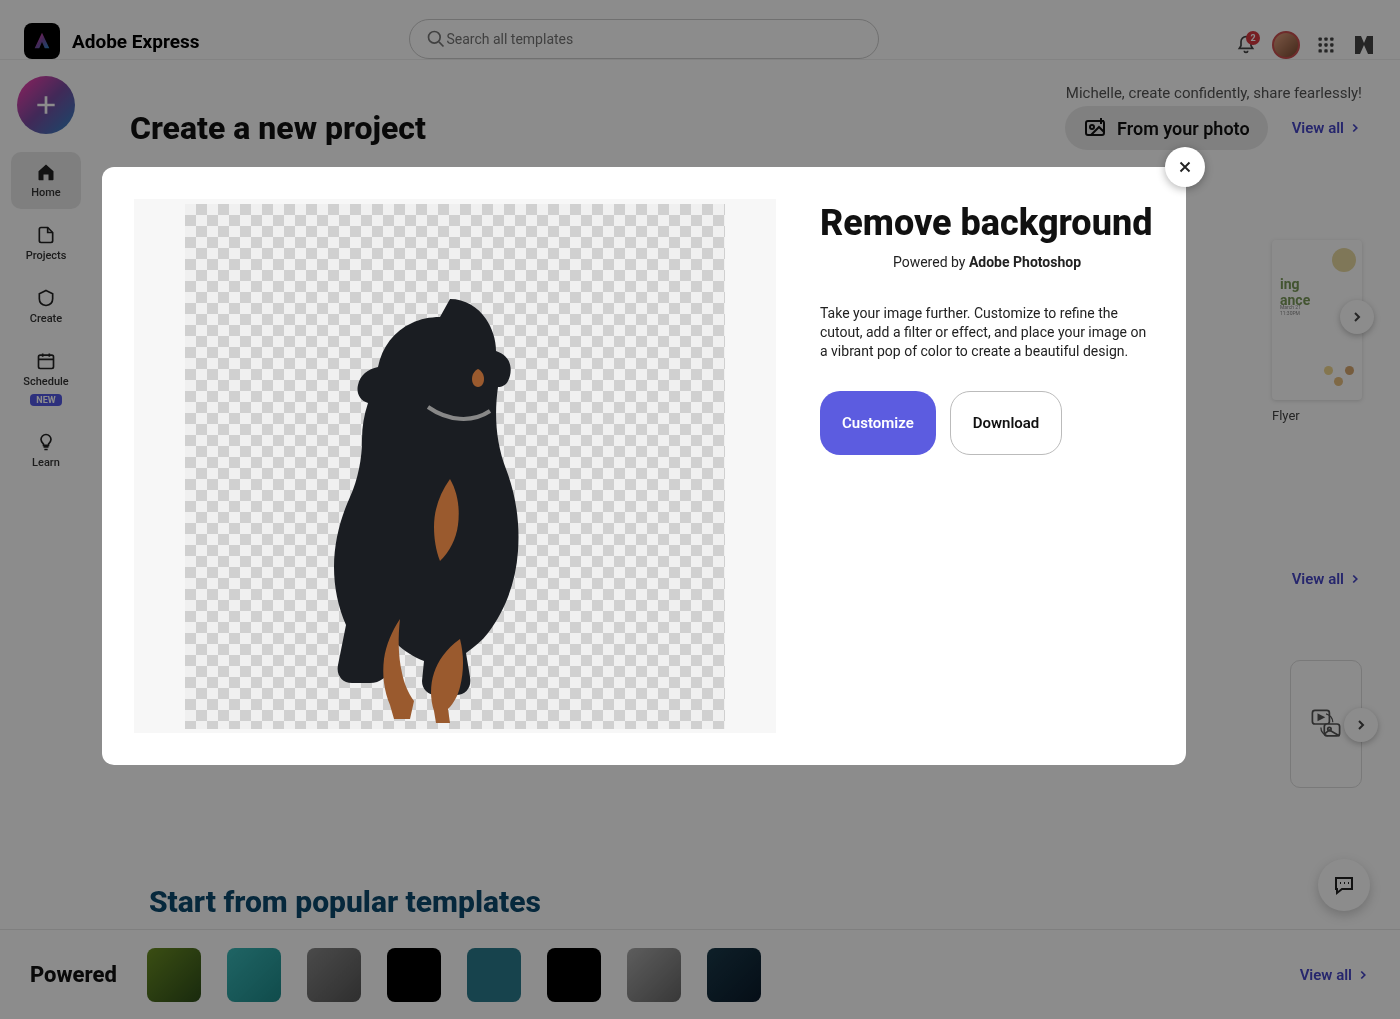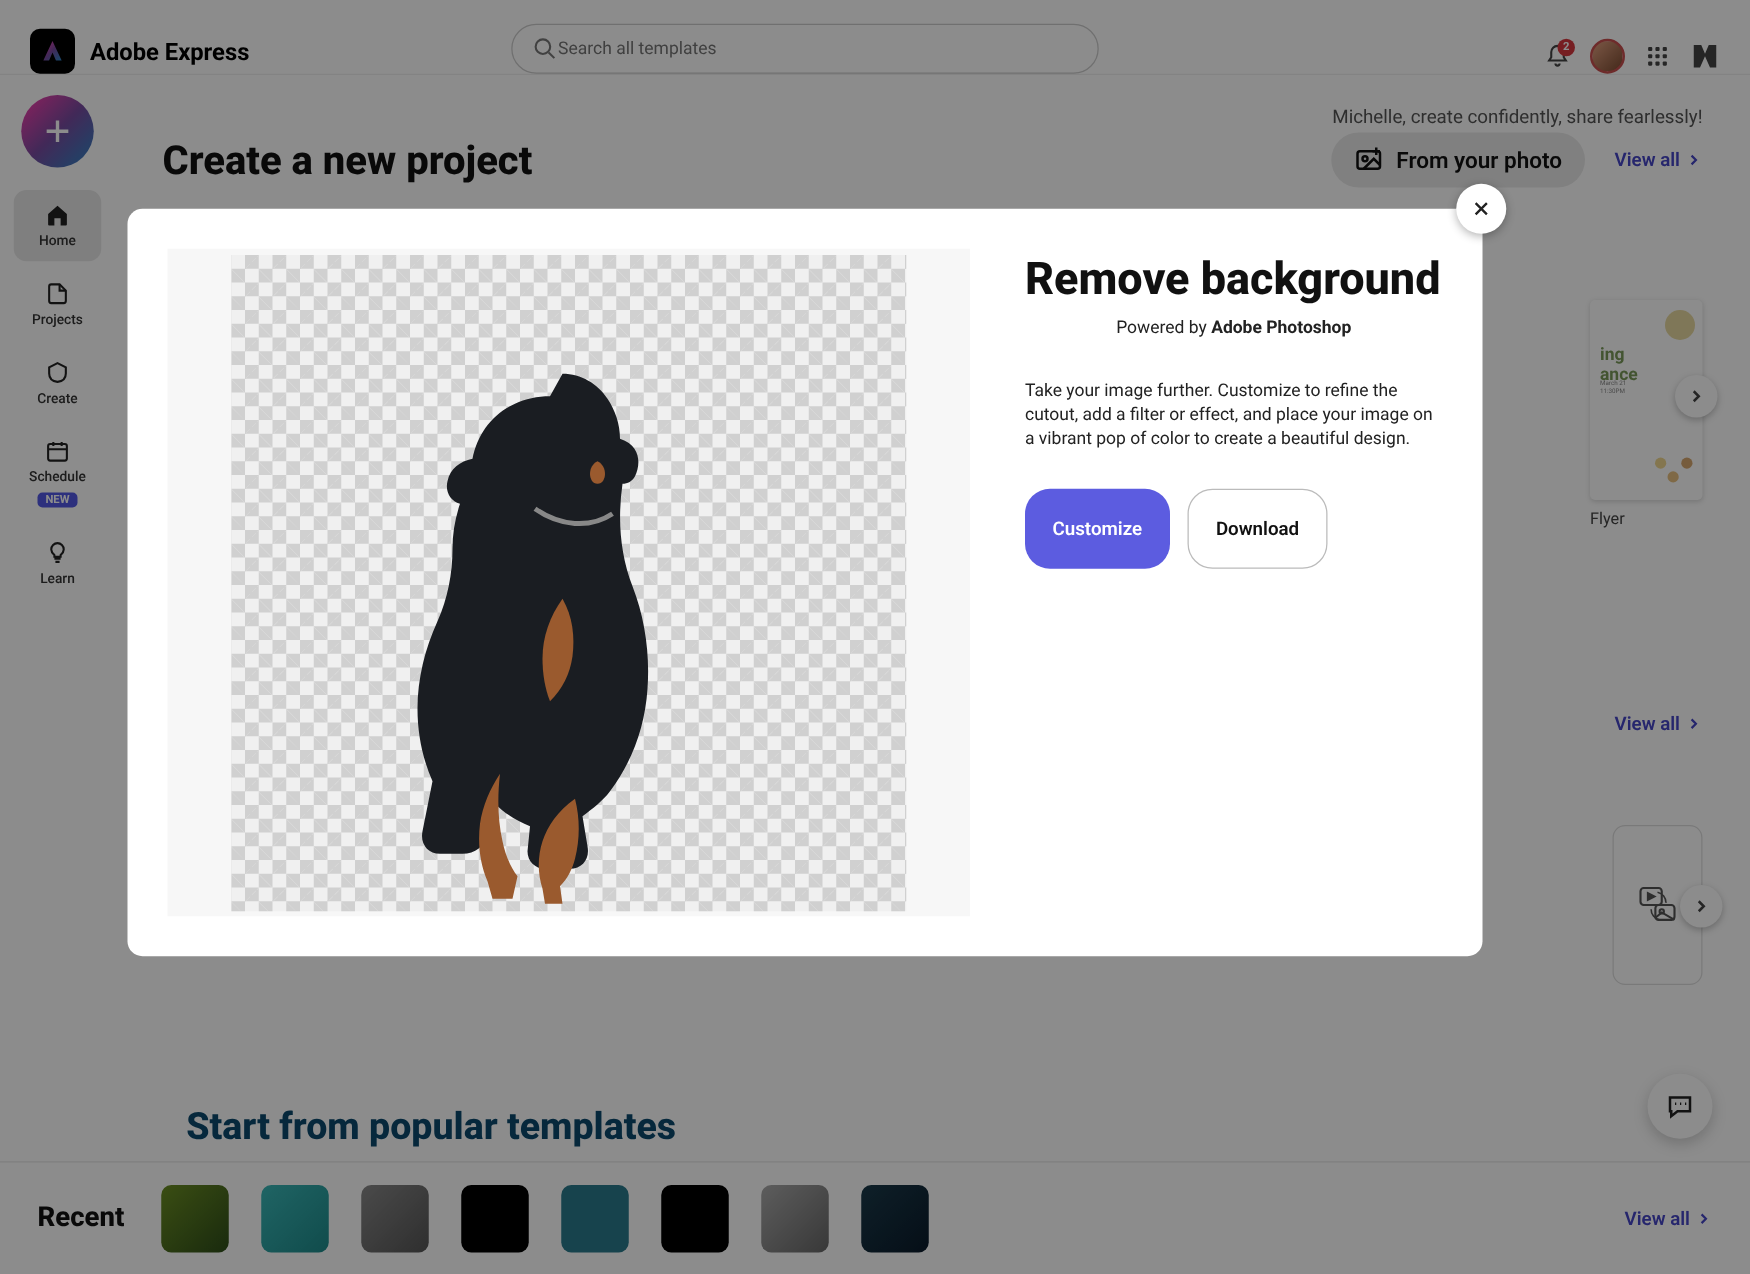--- a/index.html
+++ b/index.html
@@ -242,21 +242,21 @@
       <svg width="16" height="16" viewBox="0 0 24 24" fill="none" stroke="#444" stroke-width="3">
           <path d="M9 6l6 6-6 6"></path>
         </svg>
     </div>
 
     <h2 class="section-heading-partial">Start from popular templates</h2>
   </div>
 </div>
 
 <div class="recent-bar">
-  <span class="recent-label">Recent</span>
+  <span class="recent-label">Powered</span>
   <div id="recent-thumbs" style="display:flex;gap:26px;">
       <div class="recent-thumb" style="background: linear-gradient(135deg, rgb(107, 142, 35), rgb(46, 77, 26));"></div>
       <div class="recent-thumb" style="background: linear-gradient(135deg, rgb(58, 183, 183), rgb(30, 138, 138));"></div>
       <div class="recent-thumb" style="background: linear-gradient(135deg, rgb(136, 136, 136), rgb(85, 85, 85));"></div>
       <div class="recent-thumb" style="background: rgb(0, 0, 0);"></div>
       <div class="recent-thumb" style="background: rgb(43, 122, 140);"></div>
       <div class="recent-thumb" style="background: rgb(0, 0, 0);"></div>
       <div class="recent-thumb" style="background: linear-gradient(135deg, rgb(170, 170, 170), rgb(102, 102, 102));"></div>
       <div class="recent-thumb" style="background: linear-gradient(135deg, rgb(26, 58, 74), rgb(10, 26, 42));"></div>
     </div>

